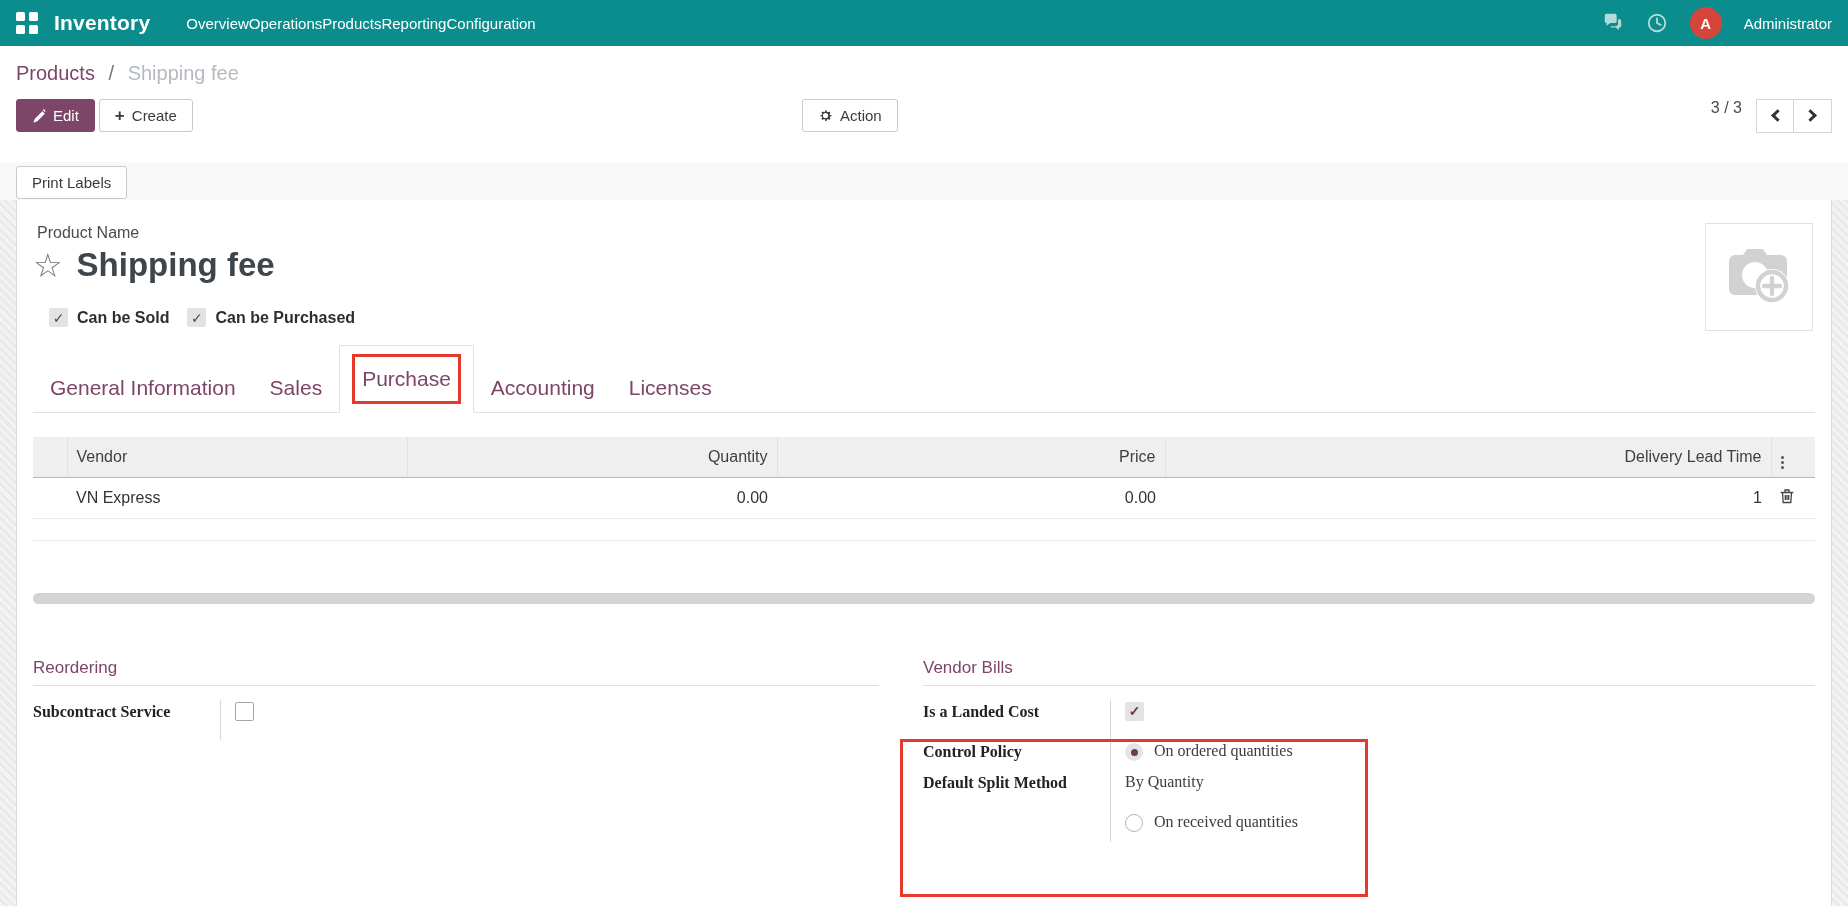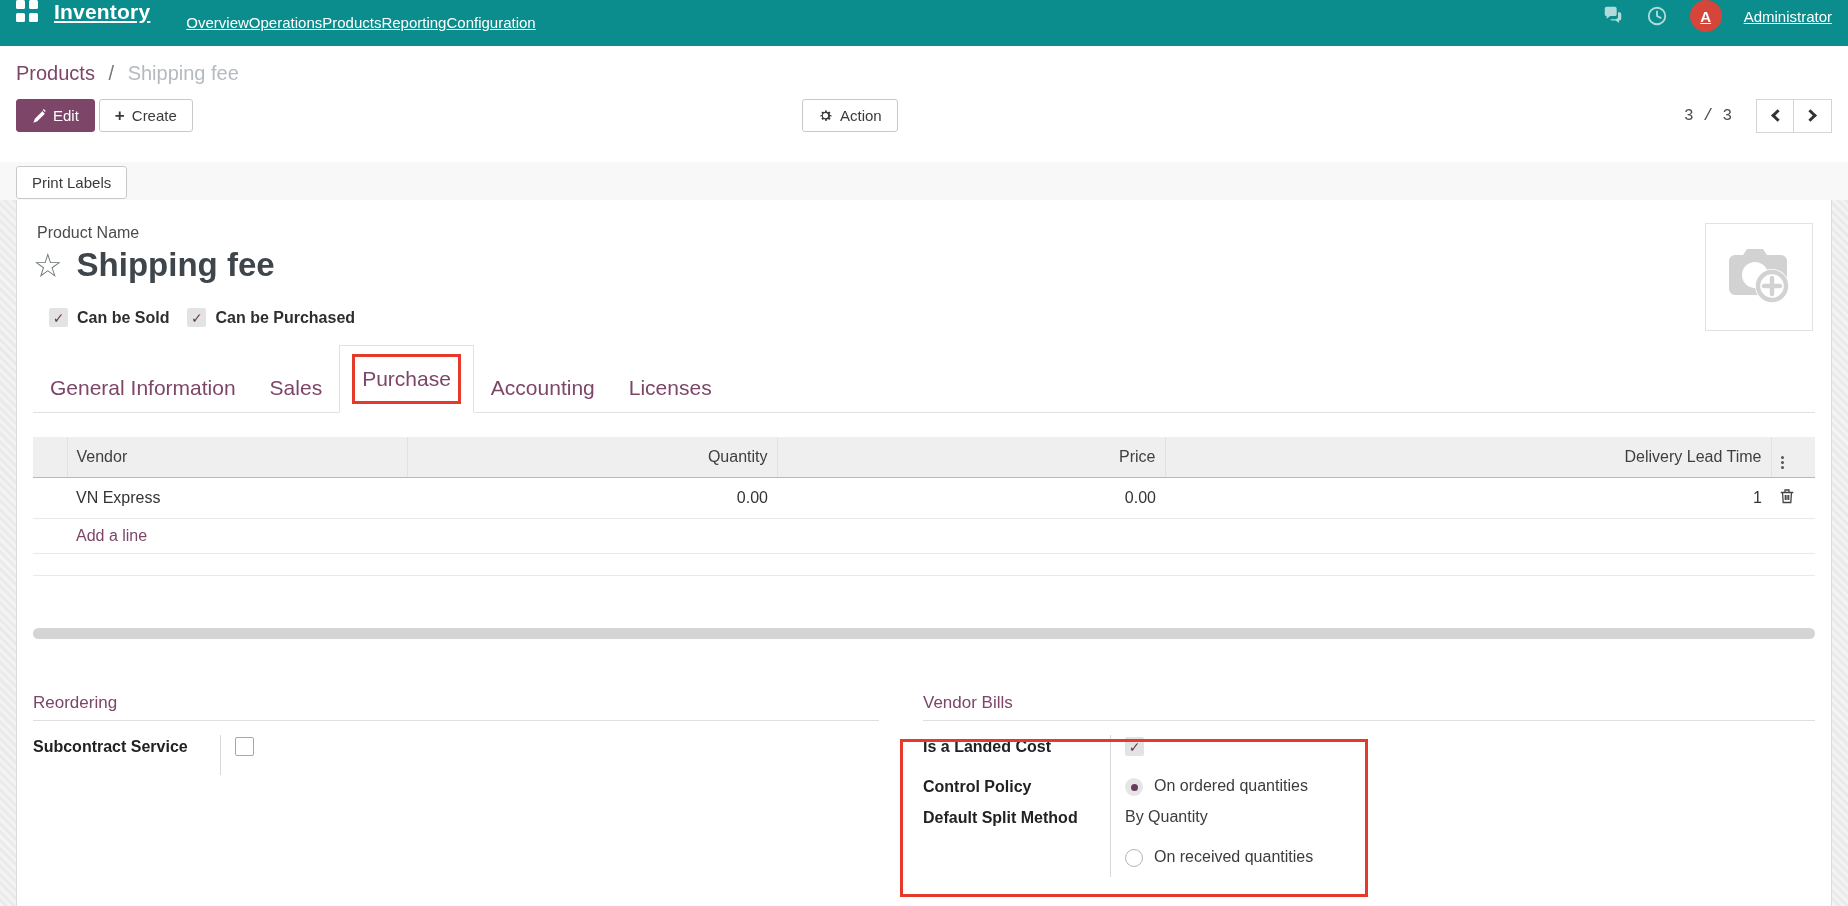--- a/index.html
+++ b/index.html
@@ -9,22 +9,22 @@
     --color-red:#e5392c;
     --color-avatar:#d5453a;
   }
   *{box-sizing:border-box;margin:0;padding:0;}
   html,body{width:1848px;height:906px;}
   body{
     font-family:"Liberation Sans","DejaVu Sans",sans-serif;
     background:#fff;color:#333;overflow:hidden;position:relative;
   }
   
-  .navbar{height:46px;background:var(--color-navbar);display:flex;align-items:flex-start;
-    padding:0 16px;color:#fff;text-decoration:underline;}
+  .navbar{height:46px;background:var(--color-navbar);display:flex;align-items:center;
+    padding:0 16px;color:#fff;}
   .apps-icon{width:22px;height:22px;display:grid;grid-template-columns:9px 9px;
     grid-template-rows:9px 9px;gap:4px;cursor:pointer;}
   .apps-icon span{background:#fff;border-radius:1.5px;}
   .brand{font-size:21px;font-weight:600;margin:0 36px 0 16px;letter-spacing:.2px;}
   .menu{display:flex;font-size:15px;}
   .menu-item{cursor:pointer;padding:14px 0;}
   .nav-right{margin-left:auto;display:flex;align-items:center;gap:22px;}
   .nav-ico{width:22px;height:22px;opacity:.85;}
   .avatar{width:32px;height:32px;border-radius:50%;background:var(--color-avatar);
     display:flex;align-items:center;justify-content:center;font-size:15px;font-weight:700;}
@@ -36,21 +36,21 @@
   .bc-sep{color:#777;margin:0 8px;}
   .bc-current{color:#b4bac0;}
   .cp-row{display:flex;align-items:center;position:relative;height:33px;}
   .btn{height:33px;display:inline-flex;align-items:center;gap:7px;font-size:15px;
     border-radius:3px;padding:0 15px;cursor:pointer;border:1px solid transparent;background:#fff;color:#3a3a3a;}
   .btn-primary{background:var(--color-primary);color:#fff;border-color:var(--color-primary);}
   .btn-default{border-color:#c9c9c9;}
   .btn-edit{margin-right:4px;}
   .btn-action{position:absolute;left:786px;}
   .plus-glyph{font-weight:700;font-size:17px;line-height:1;}
-  .pager{position:absolute;right:0;display:flex;align-items:center;gap:24px;font-family:Liberation Mono, monospace;}
+  .pager{position:absolute;right:0;display:flex;align-items:flex-start;gap:14px;}
   .pager-count{font-size:16px;color:#4c4c4c;}
   .pager-btns{display:flex;}
   .pager-btn{width:38px;height:34px;background:#fff;border:1px solid #d5d5d5;
     display:flex;align-items:center;justify-content:center;cursor:pointer;}
   .pager-btn + .pager-btn{border-left:none;}
   .chev{width:9px;height:9px;border-top:3px solid #333;border-right:3px solid #333;display:block;}
   .chev-left{transform:rotate(-135deg);margin-left:4px;}
   .chev-right{transform:rotate(45deg);margin-right:4px;}
   
   .statusbar{height:38px;background:#f8f8f8;padding:2px 16px 0;display:flex;align-items:center;}
@@ -99,21 +99,21 @@
   .dots-icon i{width:3px;height:3px;background:#555;border-radius:50%;}
   .trash-btn{cursor:pointer;display:inline-block;}
   
   .hscroll{height:11px;background:#d4d4d4;border-radius:6px;margin-top:52px;cursor:pointer;}
   
   .sections{display:flex;margin-top:54px;}
   .section-left{width:846px;}
   .section-right{flex:1;margin-left:44px;}
   .section-title{font-size:17px;color:var(--color-primary);padding-bottom:7px;
     border-bottom:1px solid #dfdfdf;margin-bottom:14px;}
-  .frow{display:flex;min-height:40px;}
+  .frow{display:flex;min-height:40px;font-family:Liberation Serif, serif;}
   .frow-sm{min-height:31px;}
   .flabel{width:188px;border-right:1px solid #d8d8d8;font-size:16px;font-weight:600;
     color:#222;padding:3px 10px 0 0;flex-shrink:0;}
   .fvalue{padding:2px 0 0 14px;font-size:16px;color:#3c3c3c;display:flex;align-items:flex-start;}
   .tag-pill{border:1px solid #8d8d8d;border-radius:999px;padding:2px 13px;font-size:15px;
     color:#3a3a3a;cursor:pointer;}
   .radio{width:18px;height:18px;border-radius:50%;margin-right:11px;flex-shrink:0;
     display:flex;align-items:center;justify-content:center;cursor:pointer;margin-top:1px;}
   .radio.selected{background:#e5e5e5;}
   .radio.selected i{width:7px;height:7px;border-radius:50%;background:var(--color-check);}
@@ -274,24 +274,20 @@
           <td class="t-right">0.00</td>
           <td class="t-right">1</td>
           <td>
             <span class="trash-btn">
               <svg width="14" height="16" viewBox="0 0 14 16">
                 <path fill="none" stroke="#444" stroke-width="1.3" d="M2.5 4.5h9l-.7 10h-7.6zM.7 4.5h12.6M5 4.2V2h4v2.2M5.3 7v5M7 7v5M8.7 7v5"></path>
               </svg>
             </span>
           </td>
         </tr>
-        <tr class="add-line">
-          <td></td>
-          <td colspan="5"><a>Add a line</a></td>
-        </tr>
         <tr class="empty-row">
             <td colspan="6"></td>
           </tr>
       </tbody>
     </table>
 
     <div class="hscroll"></div>
 
     <div class="sections">
 

